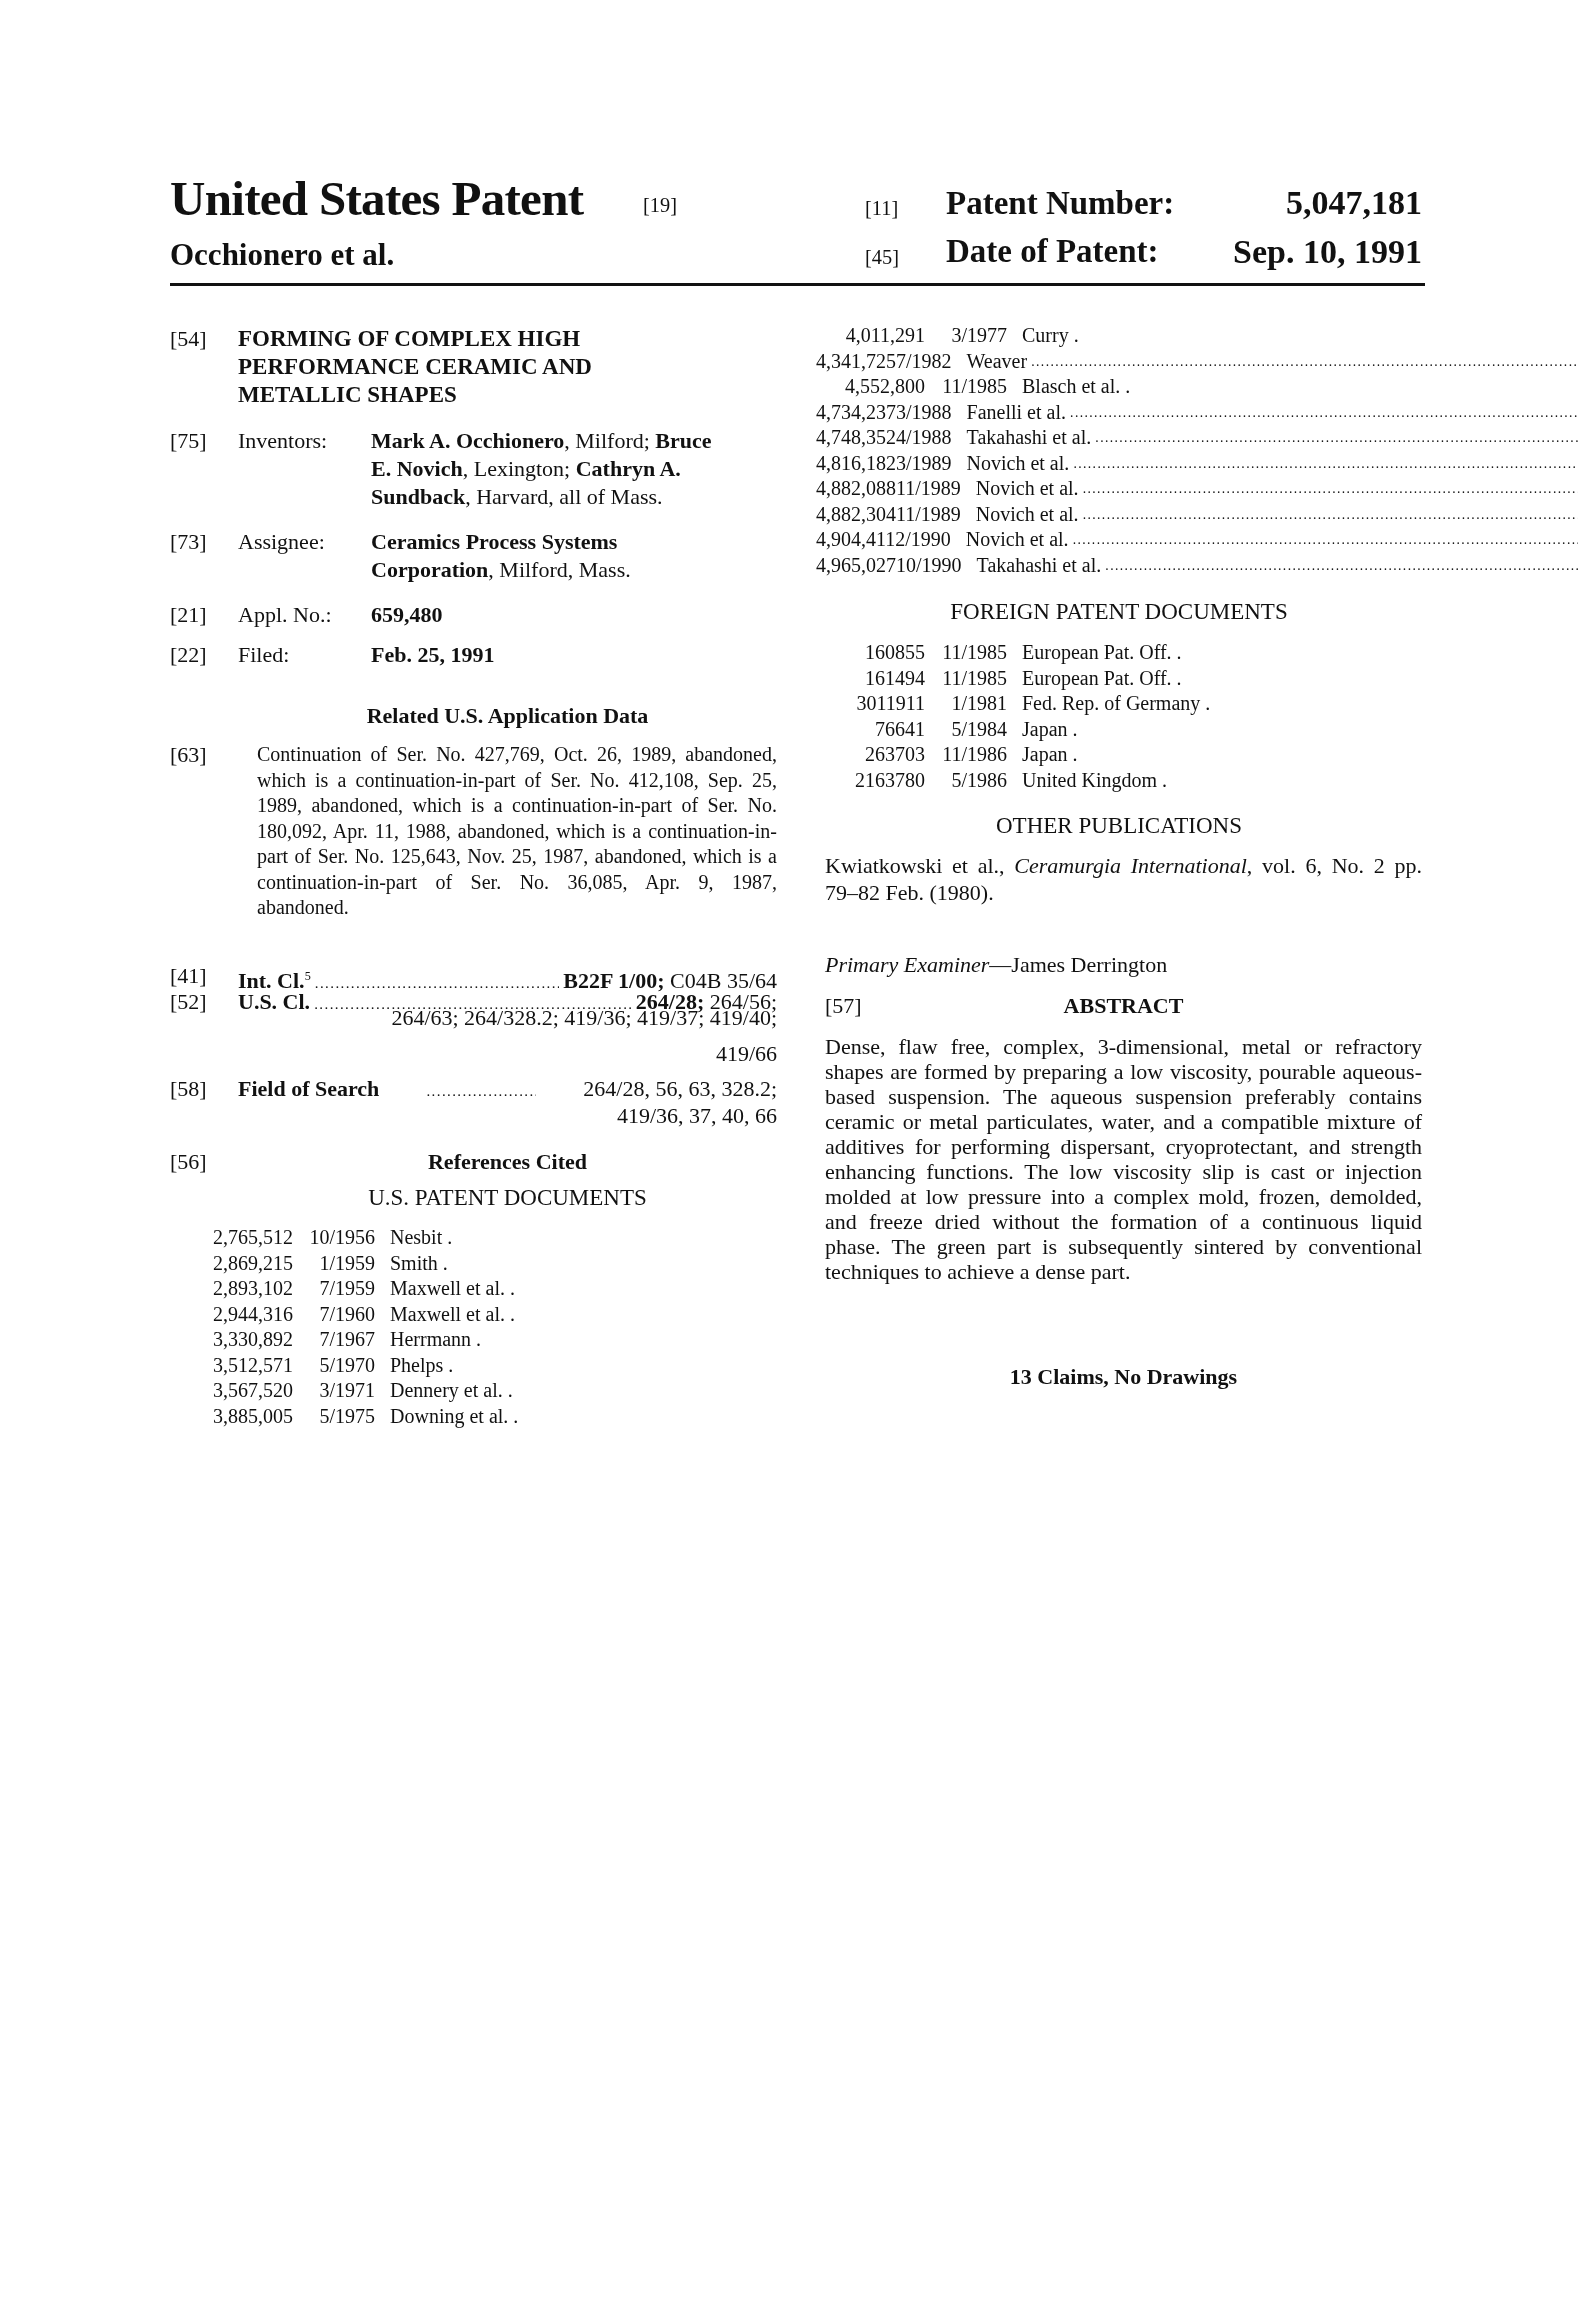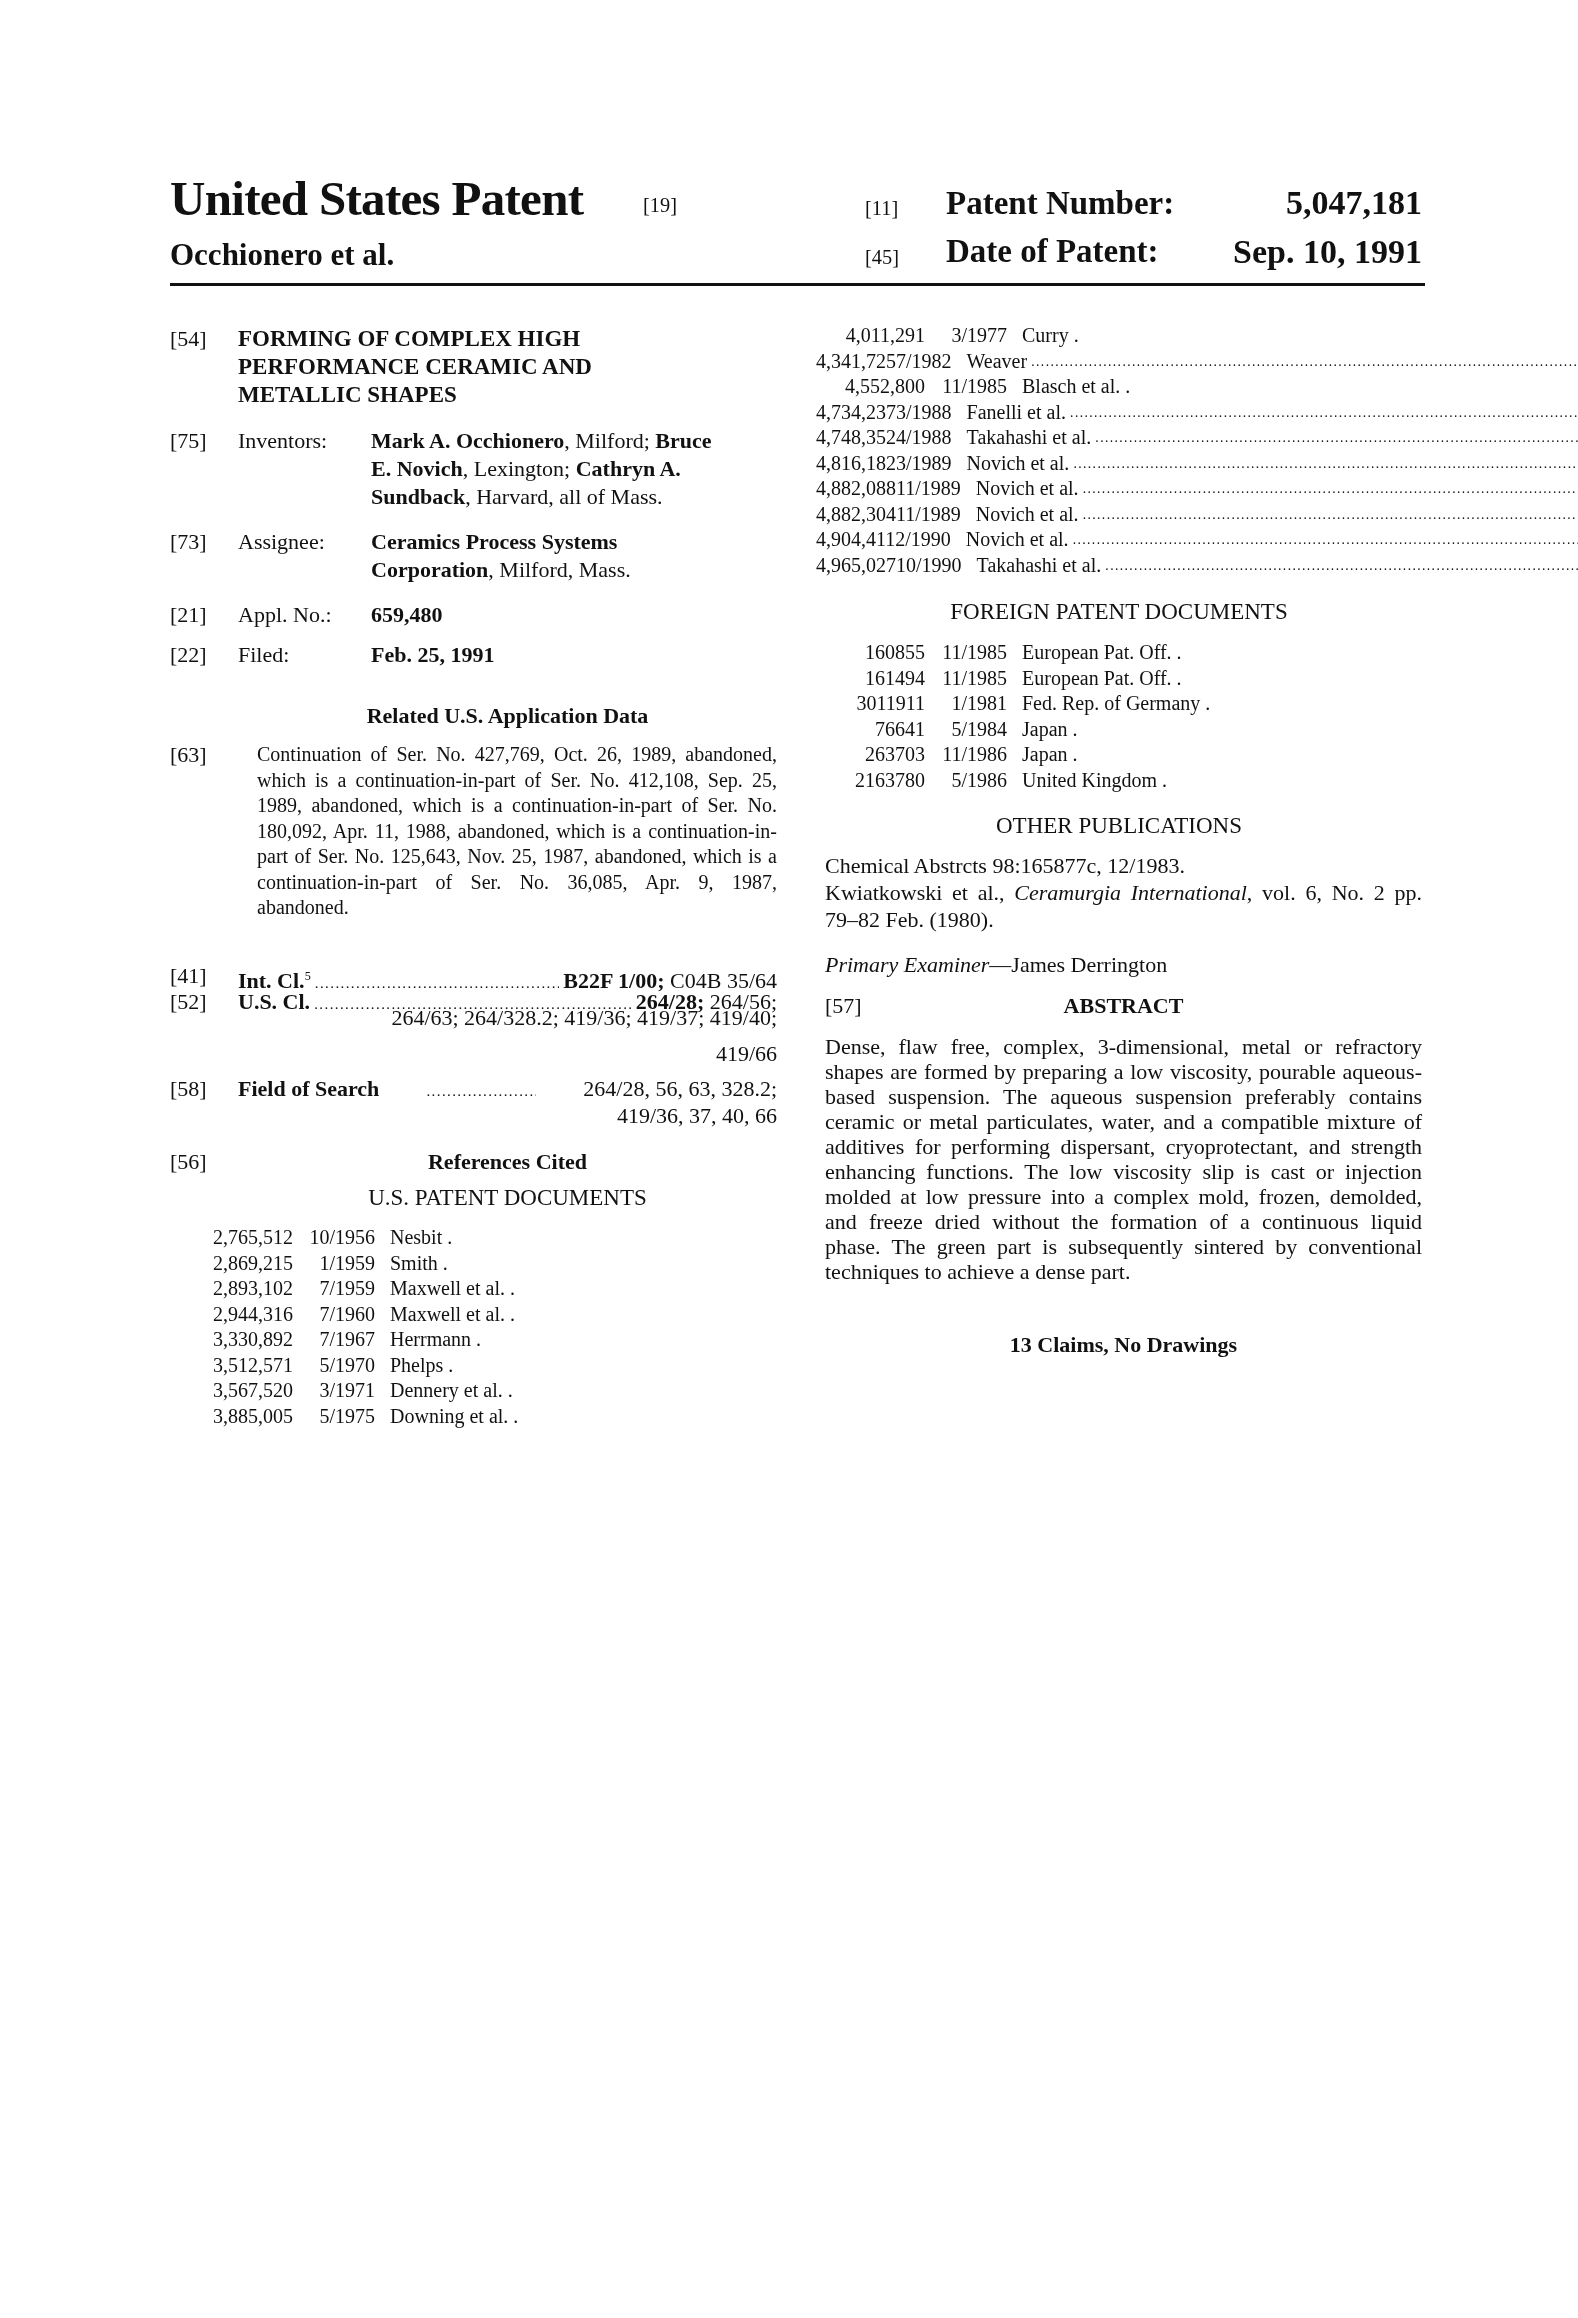--- a/index.html
+++ b/index.html
@@ -296,29 +296,28 @@
     </div>
   <div class="refrow">
       <span class="num">2163780</span>
       <span class="date">5/1986</span>
       <span class="name">United Kingdom .</span>
     </div>
 </div>
 
 <div class="abs center-h" style="left:816px; width:606px; top:813px; font-size:23px;">OTHER PUBLICATIONS</div>
 <div class="abs" style="left:825px; width:597px; top:852px; font-size:22px; line-height:27px;">
-  <div>Chemical Abstrcts 98:165877c, 12/1983.</div>
   <div class="justify"><span>Kwiatkowski et al., </span><span class="i">Ceramurgia International</span><span>, vol. 6, No. 2 pp. 79–82 Feb. (1980).</span></div>
 </div>
 
 <div class="abs" style="left:825px; top:952px; font-size:22px;">
   <span class="i">Primary Examiner</span><span>—James Derrington</span>
 </div>
 
 <div class="abs" style="left:825px; width:597px; top:993px; font-size:22px;">
   <span>[57]</span>
   <div class="b center-h" style="position:absolute; left:0; right:0; top:0;">ABSTRACT</div>
 </div>
 
 <div class="abs justify" style="left:825px; width:597px; top:1034px; font-size:22px; line-height:25px;">Dense, flaw free, complex, 3-dimensional, metal or refractory shapes are formed by preparing a low viscosity, pourable aqueous-based suspension. The aqueous suspension preferably contains ceramic or metal particulates, water, and a compatible mixture of additives for performing dispersant, cryoprotectant, and strength enhancing functions. The low viscosity slip is cast or injection molded at low pressure into a complex mold, frozen, demolded, and freeze dried without the formation of a continuous liquid phase. The green part is subsequently sintered by conventional techniques to achieve a dense part.</div>
 
-<div class="abs b center-h" style="left:825px; width:597px; top:1332px; font-size:22px;">13 Claims, No Drawings</div>
+<div class="abs b center-h" style="left:825px; width:597px; top:1364px; font-size:22px;">13 Claims, No Drawings</div>
 
 
 </body></html>

